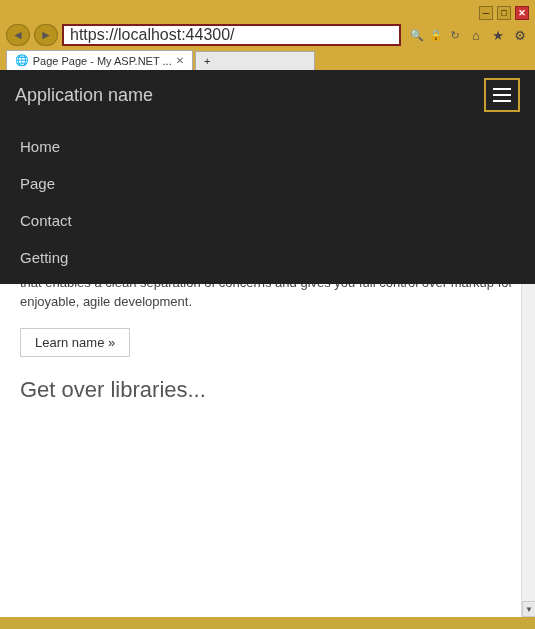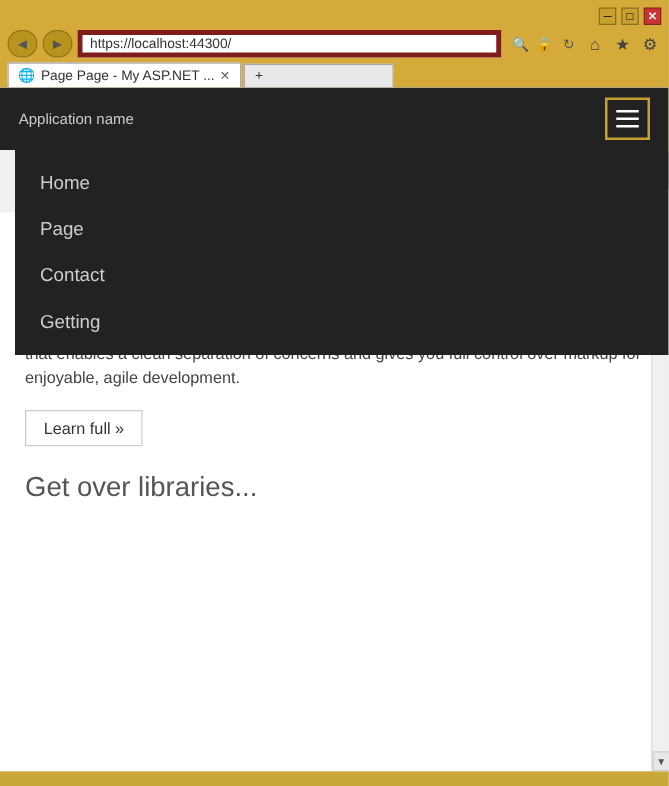--- a/index.html
+++ b/index.html
@@ -64,25 +64,25 @@
       align-items: center;
       justify-content: center;
       font-size: 12px;
       color: #555;
     }
 
     .address-box {
       flex: 1;
       height: 22px;
       background: white;
-      border: 4px solid #7f1d1d;
+      border: 2px solid #7f1d1d;
       display: flex;
       align-items: center;
       padding: 0 6px;
-      font-size: 11px;
+      font-size: 16px;
       color: #333;
     }
 
     .address-icons {
       display: flex;
       align-items: center;
       gap: 3px;
       margin-left: 4px;
     }
 
@@ -159,21 +159,21 @@
       padding: 0 15px;
       height: 50px;
       display: flex;
       align-items: center;
       justify-content: space-between;
       position: relative;
       z-index: 10;
     }
 
     .navbar-brand {
-      font-size: 12px;
+      font-size: 18px;
       color: #ccc;
       font-weight: normal;
     }
 
     .hamburger-btn {
       width: 36px;
       height: 34px;
       border: 2px solid #c8a030;
       background: transparent;
       cursor: pointer;
@@ -189,21 +189,21 @@
       width: 18px;
       height: 2px;
       background: white;
     }
 
     
     .dropdown-menu {
       background: #222;
       position: absolute;
       top: 50px;
-      left: 12px;
+      left: 0;
       right: 0;
       z-index: 20;
       padding: 8px 0;
     }
 
     .menu-item {
       padding: 10px 20px;
       color: #ccc;
       font-size: 15px;
       cursor: pointer;
@@ -379,21 +379,21 @@
 
   <div class="page-content">
 
     <div class="hero-area">
       <button class="hero-btn">Learn more</button>
     </div>
 
     <div class="content-section">
       <h2 class="section-title">Getting started</h2>
       <p class="section-text">ASP.NET MVC gives you a powerful, patterns-based way to build dynamic websites that enables a clean separation of concerns and gives you full control over markup for enjoyable, agile development.</p>
-      <button class="learn-more-btn">Learn full »</button>
+      <button class="learn-more-btn">Learn name »</button>
     </div>
 
     <div class="next-section-title">
       <span>Get over libraries...</span>
     </div>
 
   </div>
 
   <div class="scrollbar">
     <div class="scrollbar-thumb"></div>

